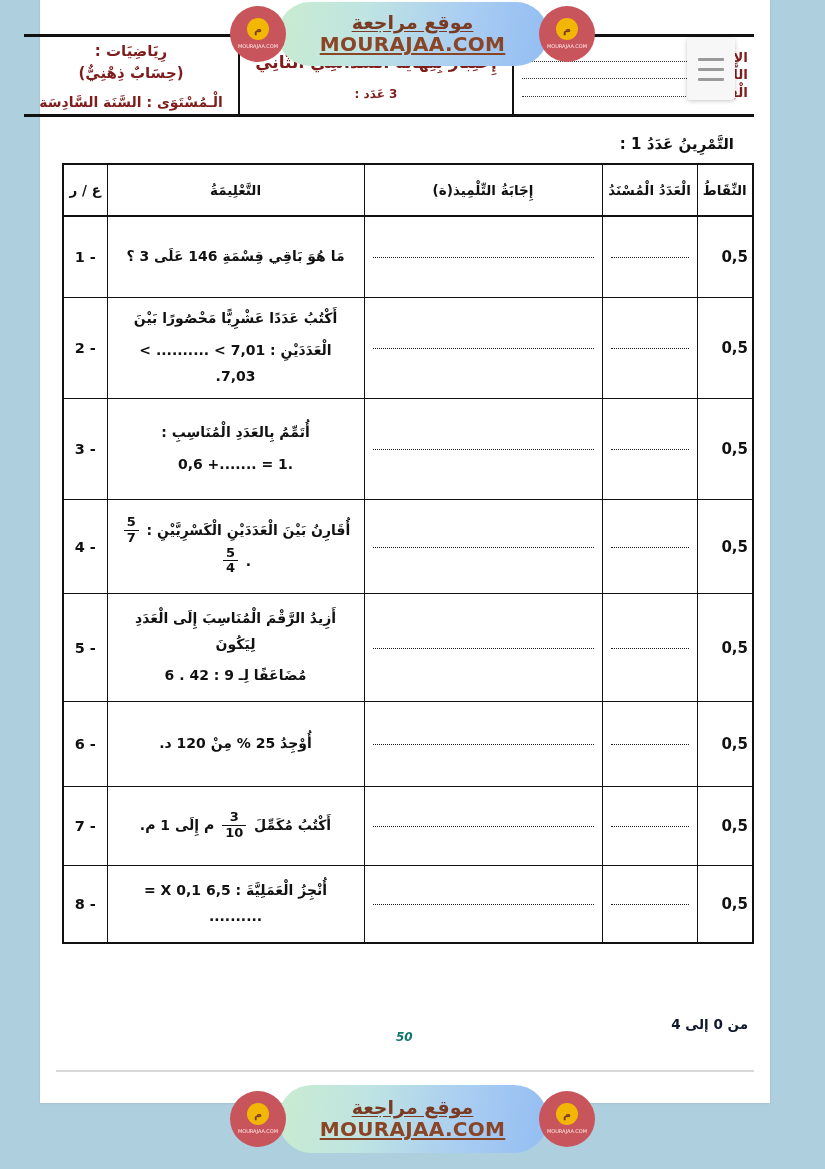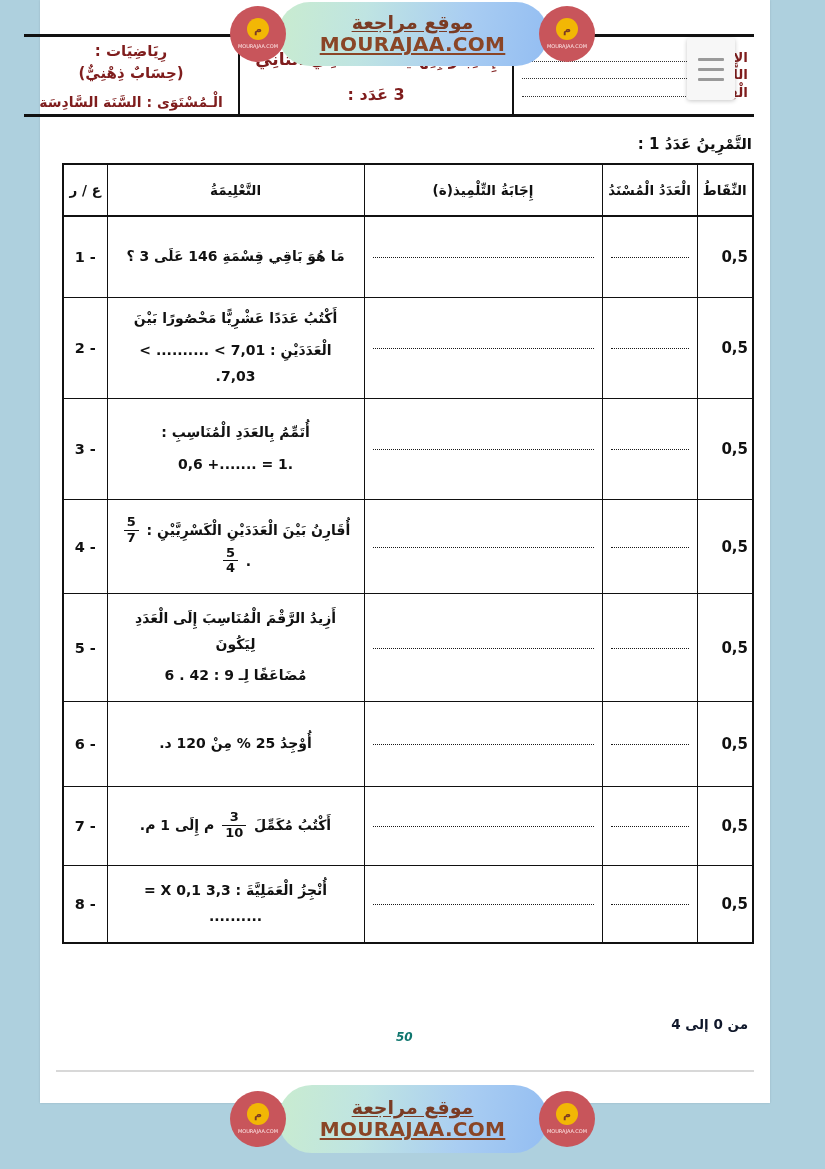--- a/index.html
+++ b/index.html
@@ -72,34 +72,34 @@
     height: 9px;
   }
 
   .mid-l1 {
     font-size: 17px;
     font-weight: bold;
     letter-spacing: 0px;
     line-height: 1.5;
   }
   .mid-l2 {
-    font-size: 16px;
+    font-size: 12px;
     font-weight: bold;
     margin-top: 12px;
     direction: ltr;
     unicode-bidi: plaintext;
   }
 
   .right-l1 { font-size: 15px; font-weight: bold; line-height: 1.45; }
   .right-l2 { font-size: 15px; font-weight: bold; line-height: 1.45; }
   .right-l3 { font-size: 14px; font-weight: bold; margin-top: 9px; }
 
   
   .ex-title {
-    margin: 18px 2px 10px 0;
+    margin: 18px 20px 10px 0;
     text-align: right;
     font-size: 15px;
     font-weight: bold;
     color: #111;
   }
 
   
   .q-table {
     width: 690px;
     border-collapse: collapse;
@@ -494,21 +494,21 @@
 
           <tr style="height:77px">
             <td class="pts">0,5</td>
             <td class="mark">
               <div class="dotline"></div>
             </td>
             <td class="ans">
               <div class="dotline"></div>
             </td>
             <td class="inst">
-              <div>أُنْجِزُ الْعَمَلِيَّةَ : 3,3  X  0,1 = ..........</div>
+              <div>أُنْجِزُ الْعَمَلِيَّةَ : 6,5  X  0,1 = ..........</div>
             </td>
             <td class="num">8 -</td>
           </tr>
 
         </tbody>
       </table>
 
     </div>
 
     <div class="sheet-footer">

